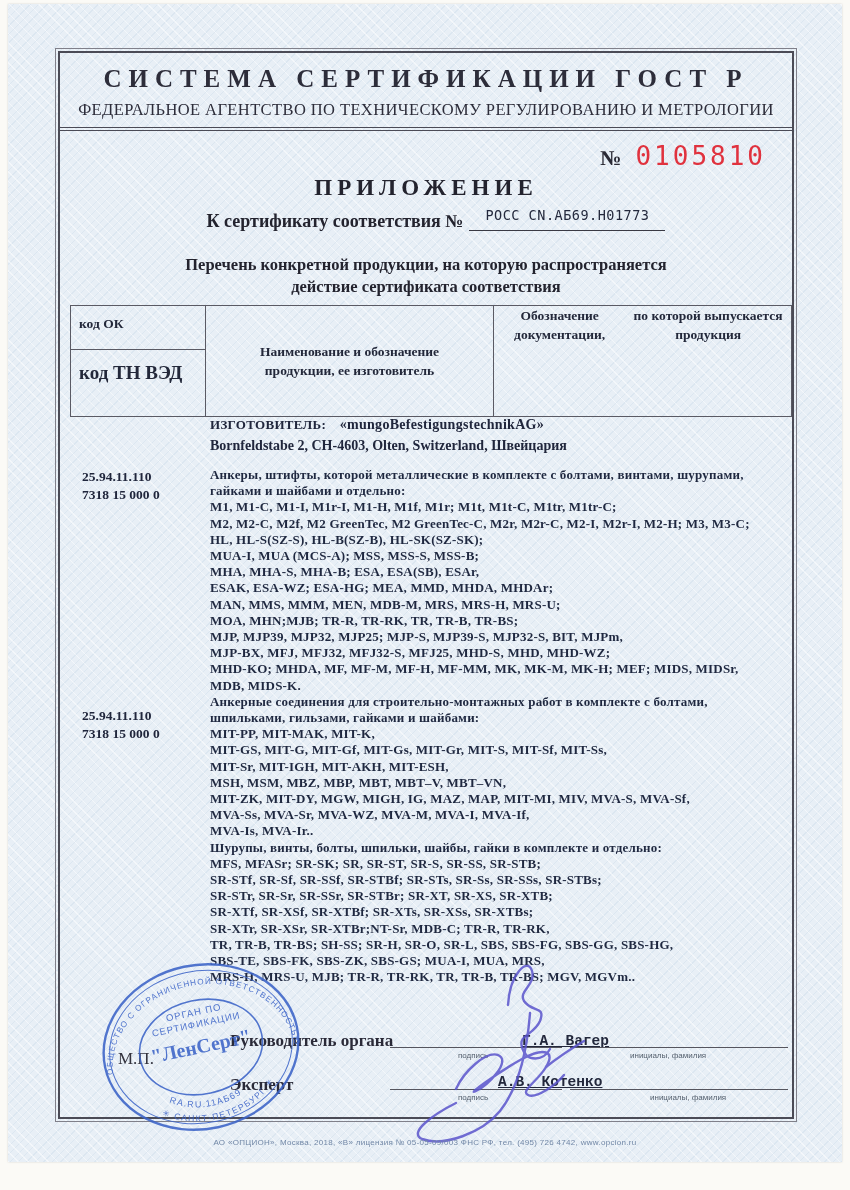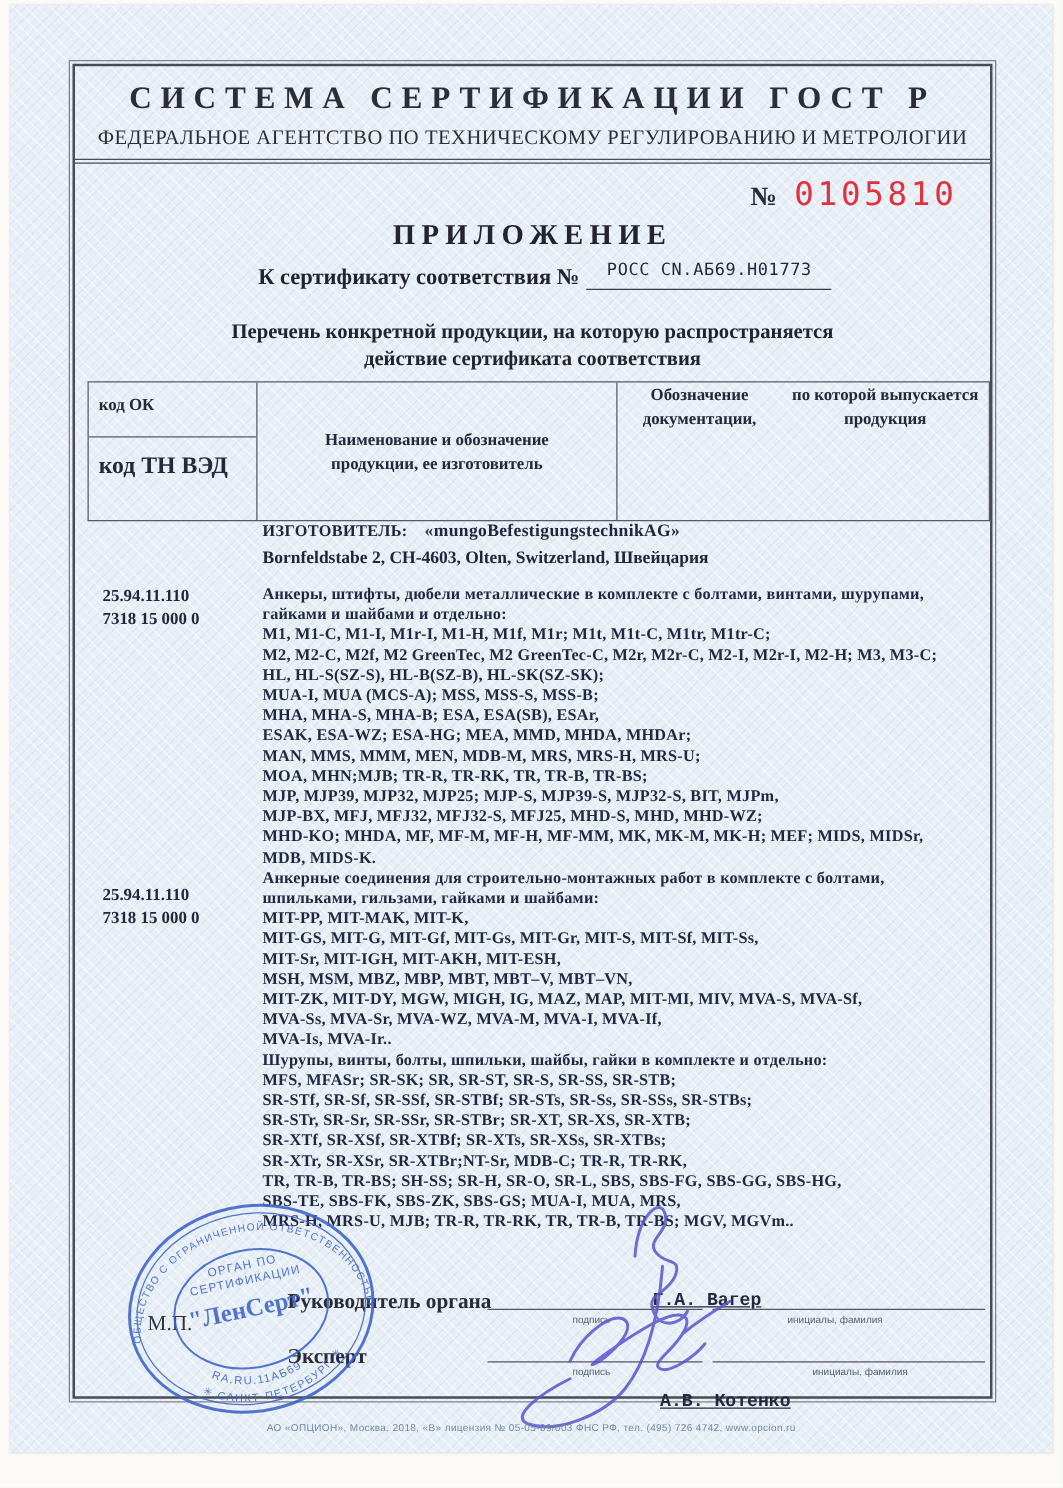--- a/index.html
+++ b/index.html
@@ -120,21 +120,21 @@
         <div class="m2">Bornfeldstabe 2, CH-4603, Olten, Switzerland, Швейцария</div>
       </div>
 
       <div class="prodhost">
         <div class="prod-block">
           <div class="prod-codes">
             <div>25.94.11.110</div>
             <div>7318 15 000 0</div>
           </div>
           <div class="prod-lines">
-              <div class="prod-line">Анкеры,  штифты,  дюбели металлические в комплекте с болтами, винтами, шурупами,</div>
+              <div class="prod-line">Анкеры,  штифты,  которой металлические в комплекте с болтами, винтами, шурупами,</div>
               <div class="prod-line">гайками и шайбами и отдельно:</div>
               <div class="prod-line">M1, M1-C, M1-I, M1r-I, M1-H, M1f, M1r; M1t, M1t-C, M1tr, M1tr-C;</div>
               <div class="prod-line">M2, M2-C, M2f, M2 GreenTec, M2 GreenTec-C, M2r, M2r-C, M2-I, M2r-I, M2-H; M3, M3-C;</div>
               <div class="prod-line">HL, HL-S(SZ-S), HL-B(SZ-B), HL-SK(SZ-SK);</div>
               <div class="prod-line">MUA-I, MUA (MCS-A); MSS, MSS-S, MSS-B;</div>
               <div class="prod-line">MHA, MHA-S, MHA-B;  ESA, ESA(SB), ESAr,</div>
               <div class="prod-line">ESAK, ESA-WZ; ESA-HG; MEA, MMD, MHDA, MHDAr;</div>
               <div class="prod-line">MAN, MMS, MMM, MEN, MDB-M, MRS, MRS-H, MRS-U;</div>
               <div class="prod-line">MOA, MHN;MJB; TR-R, TR-RK, TR, TR-B, TR-BS;</div>
               <div class="prod-line">MJP, MJP39, MJP32, MJP25;  MJP-S, MJP39-S, MJP32-S, BIT, MJPm,</div>
@@ -178,21 +178,21 @@
         <div class="sig-label" style="top:978px;">Руководитель органа</div>
         <div class="sig-line" style="left:330px; top:978px; width:172px; height:17px;"></div>
         <div class="sig-cap" style="left:398px; top:998px;">подпись</div>
         <div class="sig-name" style="left:462px; top:980px;">Г.А.  Вагер</div>
         <div class="sig-line" style="left:510px; top:978px; width:218px; height:17px;"></div>
         <div class="sig-cap" style="left:570px; top:998px;">инициалы, фамилия</div>
 
         <div class="sig-label" style="top:1022px;">Эксперт</div>
         <div class="sig-line" style="left:330px; top:1020px; width:172px; height:17px;"></div>
         <div class="sig-cap" style="left:398px; top:1040px;">подпись</div>
-        <div class="sig-name" style="left:468px; top:1021px;margin-top:40px;">А.В.  Котенко</div>
+        <div class="sig-name" style="left:438px; top:1021px;">А.В.  Котенко</div>
         <div class="sig-line" style="left:510px; top:1020px; width:218px; height:17px;"></div>
         <div class="sig-cap" style="left:590px; top:1040px;">инициалы, фамилия</div>
       </div>
 
       <svg class="stamp" viewBox="0 0 214 188">
         <defs>
           <path id="arcTop" d="M 15,108 A 92,76 0 1 1 199,108" fill="none"></path>
           <path id="arcBot" d="M 29,118 A 80,64 0 0 0 185,118" fill="none"></path>
           <path id="arcReg" d="M 50,126 A 62,46 0 0 0 164,126" fill="none"></path>
         </defs>

